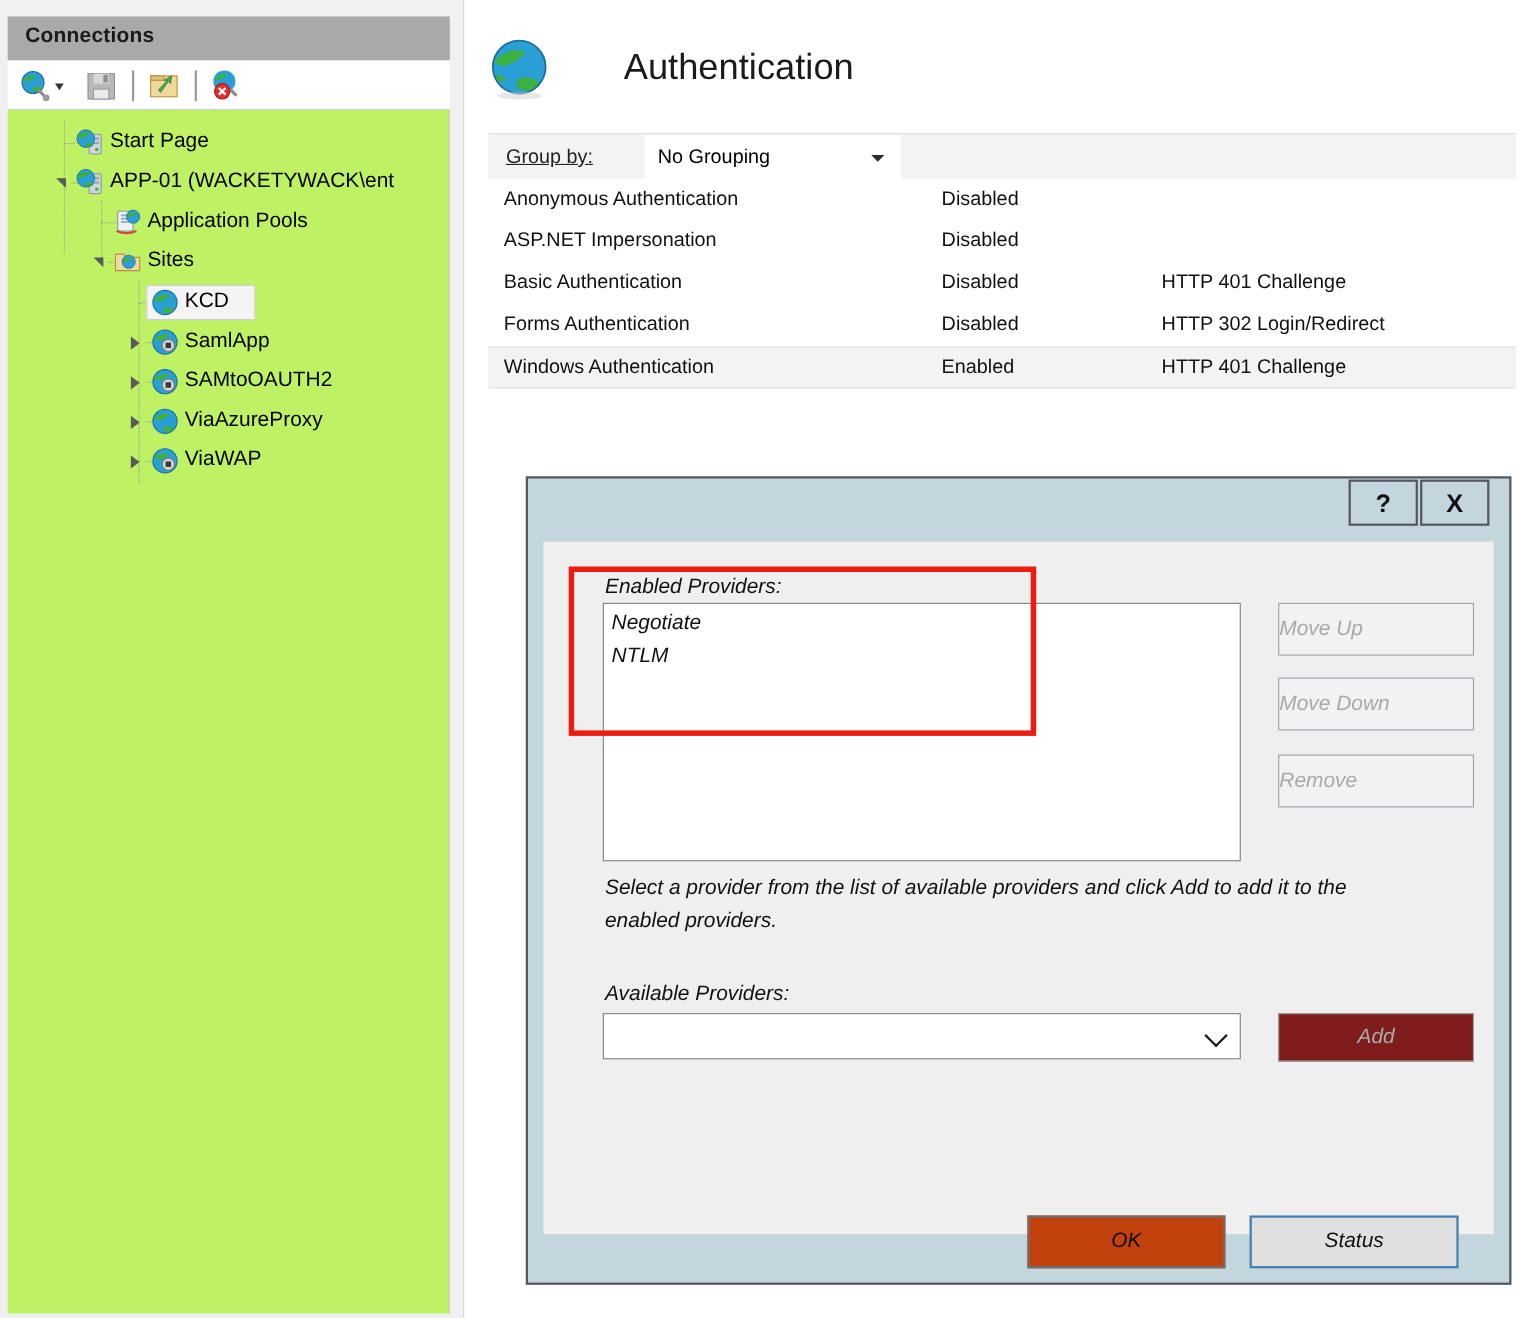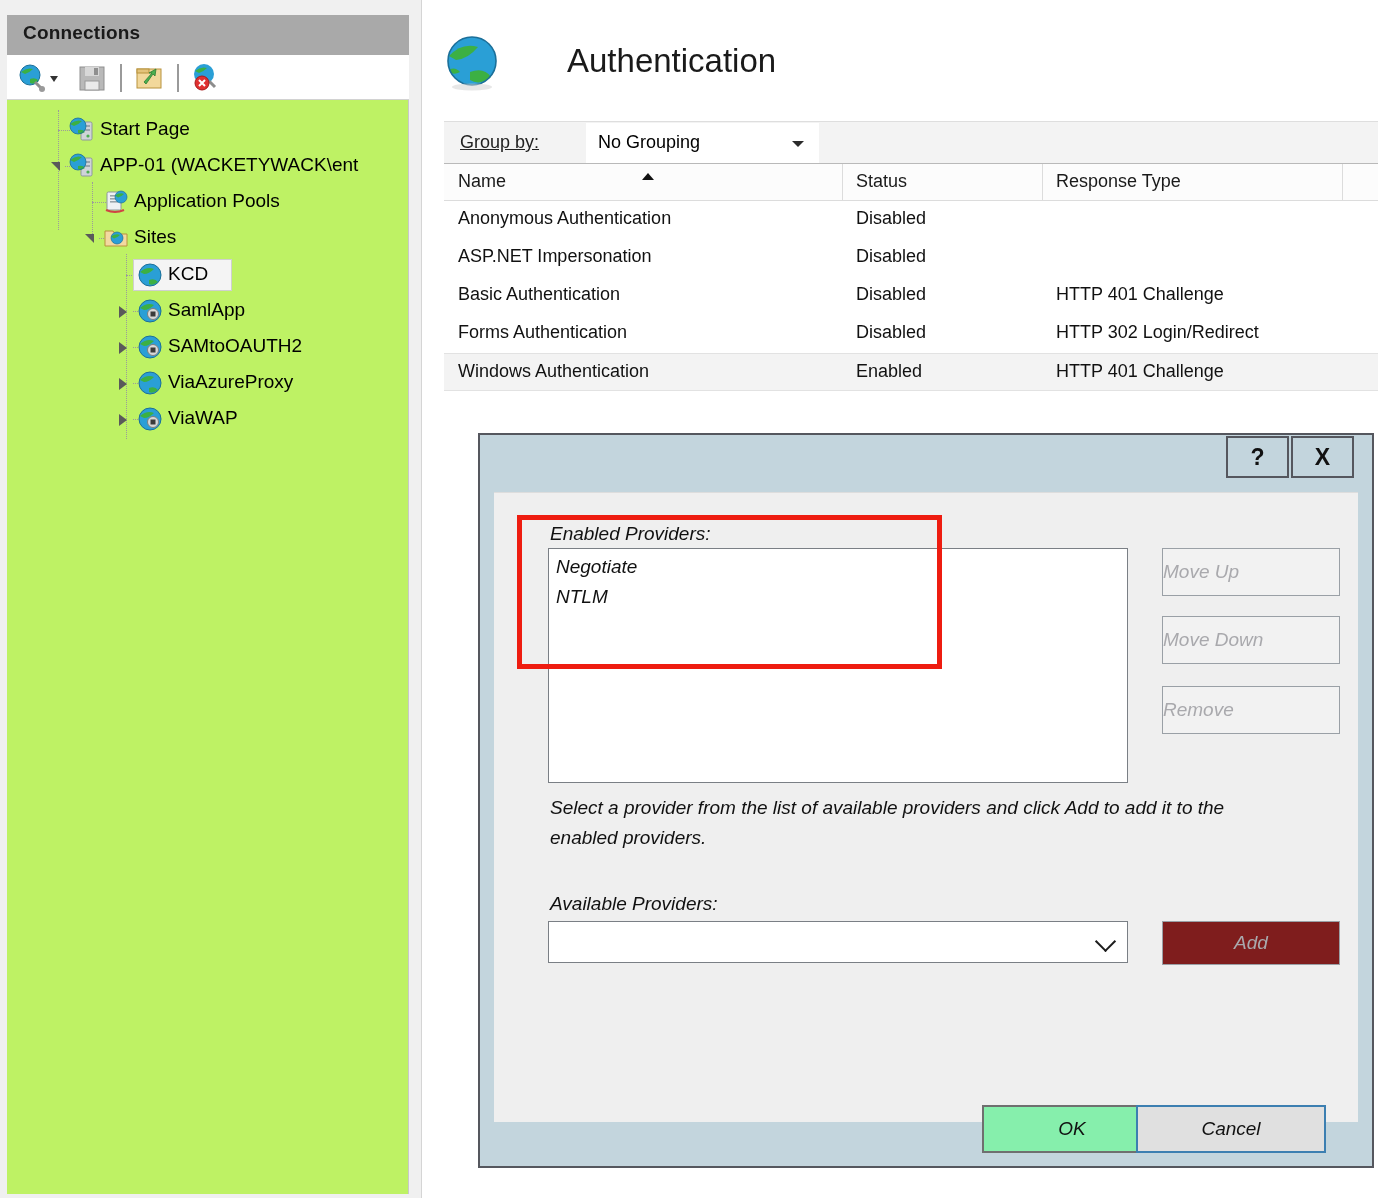--- a/index.html
+++ b/index.html
@@ -374,29 +374,28 @@
     text-align: center;
     font-size: 19px;
     color: #a9a9ad;
     line-height: 42px;
   }
 
   #btn-ok {
     position: absolute;
     left: 440px; top: 612px;
     width: 180px; height: 48px;
-    background: #86efac;
+    background: #c2410c;
     border: 2px solid #6f6f6f;
     box-sizing: border-box;
     text-align: center;
     font-size: 19px;
     color: #111;
     line-height: 44px;
     cursor: pointer;
-    margin-left: 48px;
   }
   #btn-cancel {
     position: absolute;
     left: 642px; top: 612px;
     width: 190px; height: 48px;
     background: #e0e0e0;
     border: 2px solid #3c7fb1;
     box-sizing: border-box;
     text-align: center;
     font-size: 19px;
@@ -642,29 +641,20 @@
   <div id="groupby-bar">
     <span id="groupby-label">Group by:</span>
     <div id="groupby-combo">
       <span class="val">No Grouping</span>
       <span class="arr"></span>
     </div>
   </div>
 
   <div id="auth-table">
 
-    <div id="auth-head">
-      <span class="th" style="left:14px;">Name</span>
-      <span class="sortarrow"></span>
-      <span class="vdiv" style="left:398px;"></span>
-      <span class="th" style="left:412px;">Status</span>
-      <span class="vdiv" style="left:598px;"></span>
-      <span class="th" style="left:612px;">Response Type</span>
-      <span class="vdiv" style="left:898px;"></span>
-    </div>
 
     <div class="auth-row">
       <span class="cell c-name">Anonymous Authentication</span>
       <span class="cell c-status">Disabled</span>
       <span class="cell c-resp"></span>
     </div>
     <div class="auth-row">
       <span class="cell c-name">ASP.NET Impersonation</span>
       <span class="cell c-status">Disabled</span>
       <span class="cell c-resp"></span>
@@ -714,18 +704,18 @@
     <span id="available-label">Available Providers:</span>
 
     <div id="available-combo">
       <span style="position:absolute;left:10px;top:9px;font-size:19px;color:#111;"></span>
       <span class="chev"></span>
     </div>
 
     <div id="btn-add">Add</div>
 
     <div id="btn-ok">OK</div>
-    <div id="btn-cancel">Cancel</div>
+    <div id="btn-cancel">Status</div>
 
   </div>
 </div>
 
 <div id="red-highlight"></div>
 
 </body></html>

